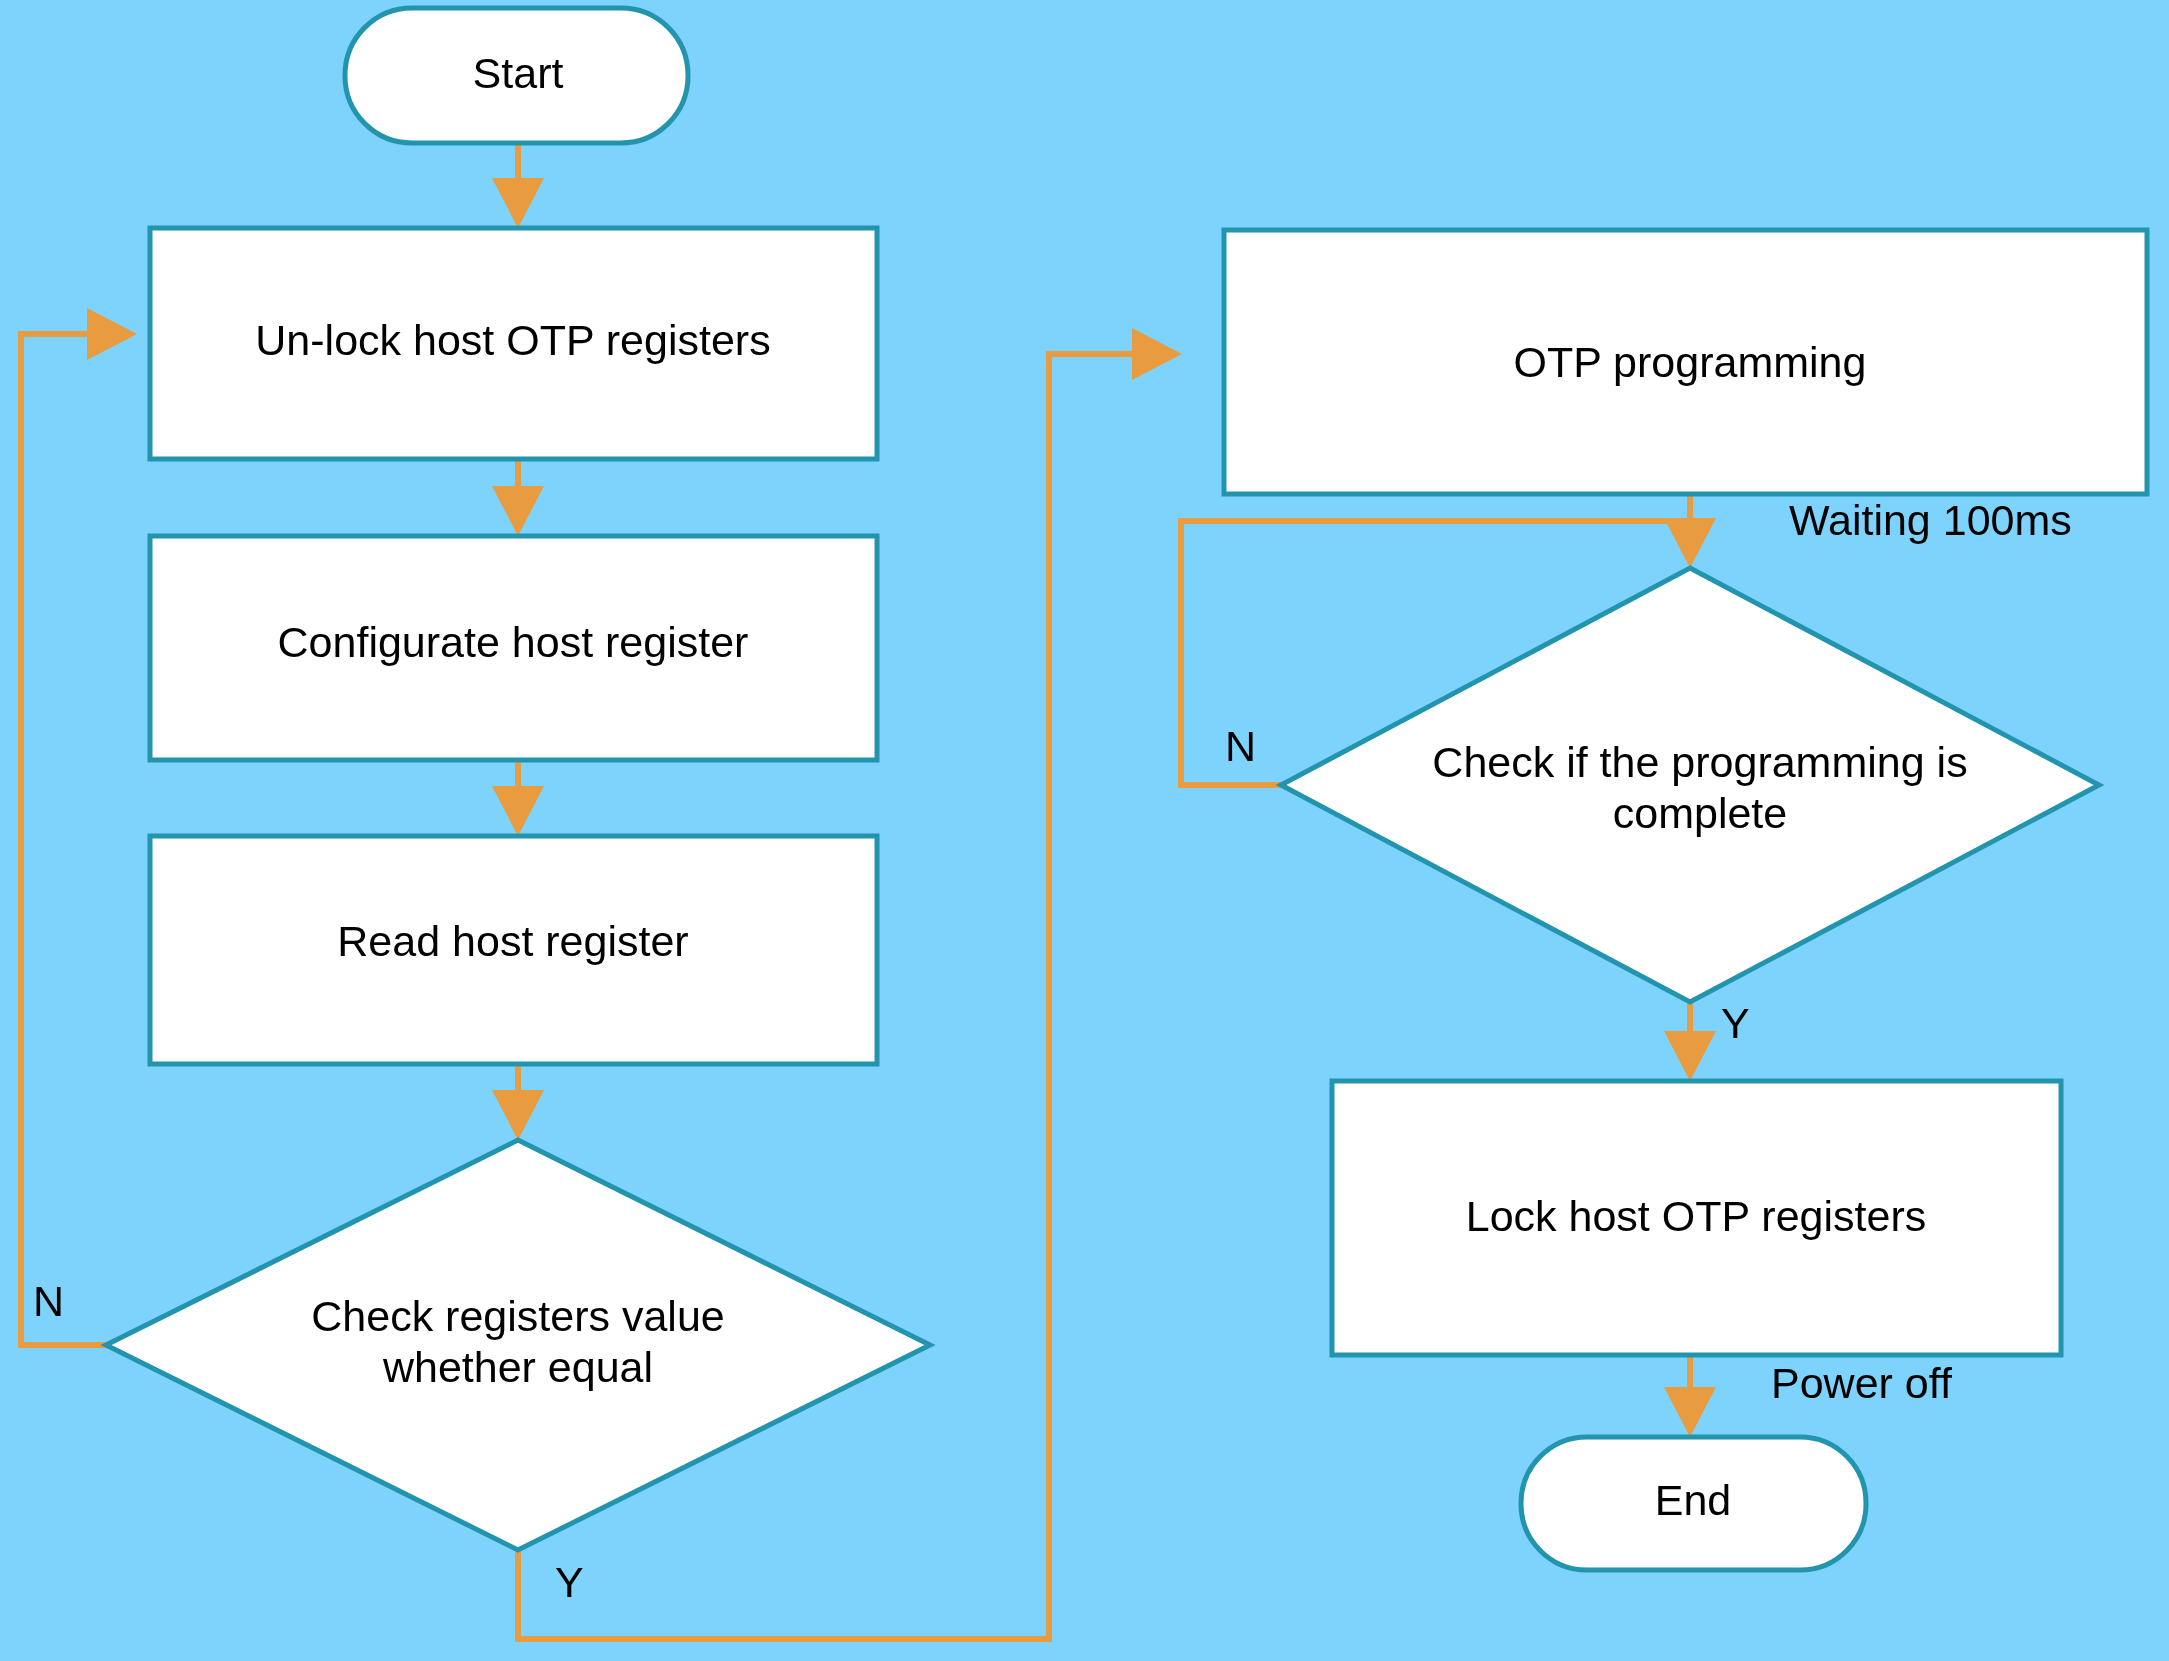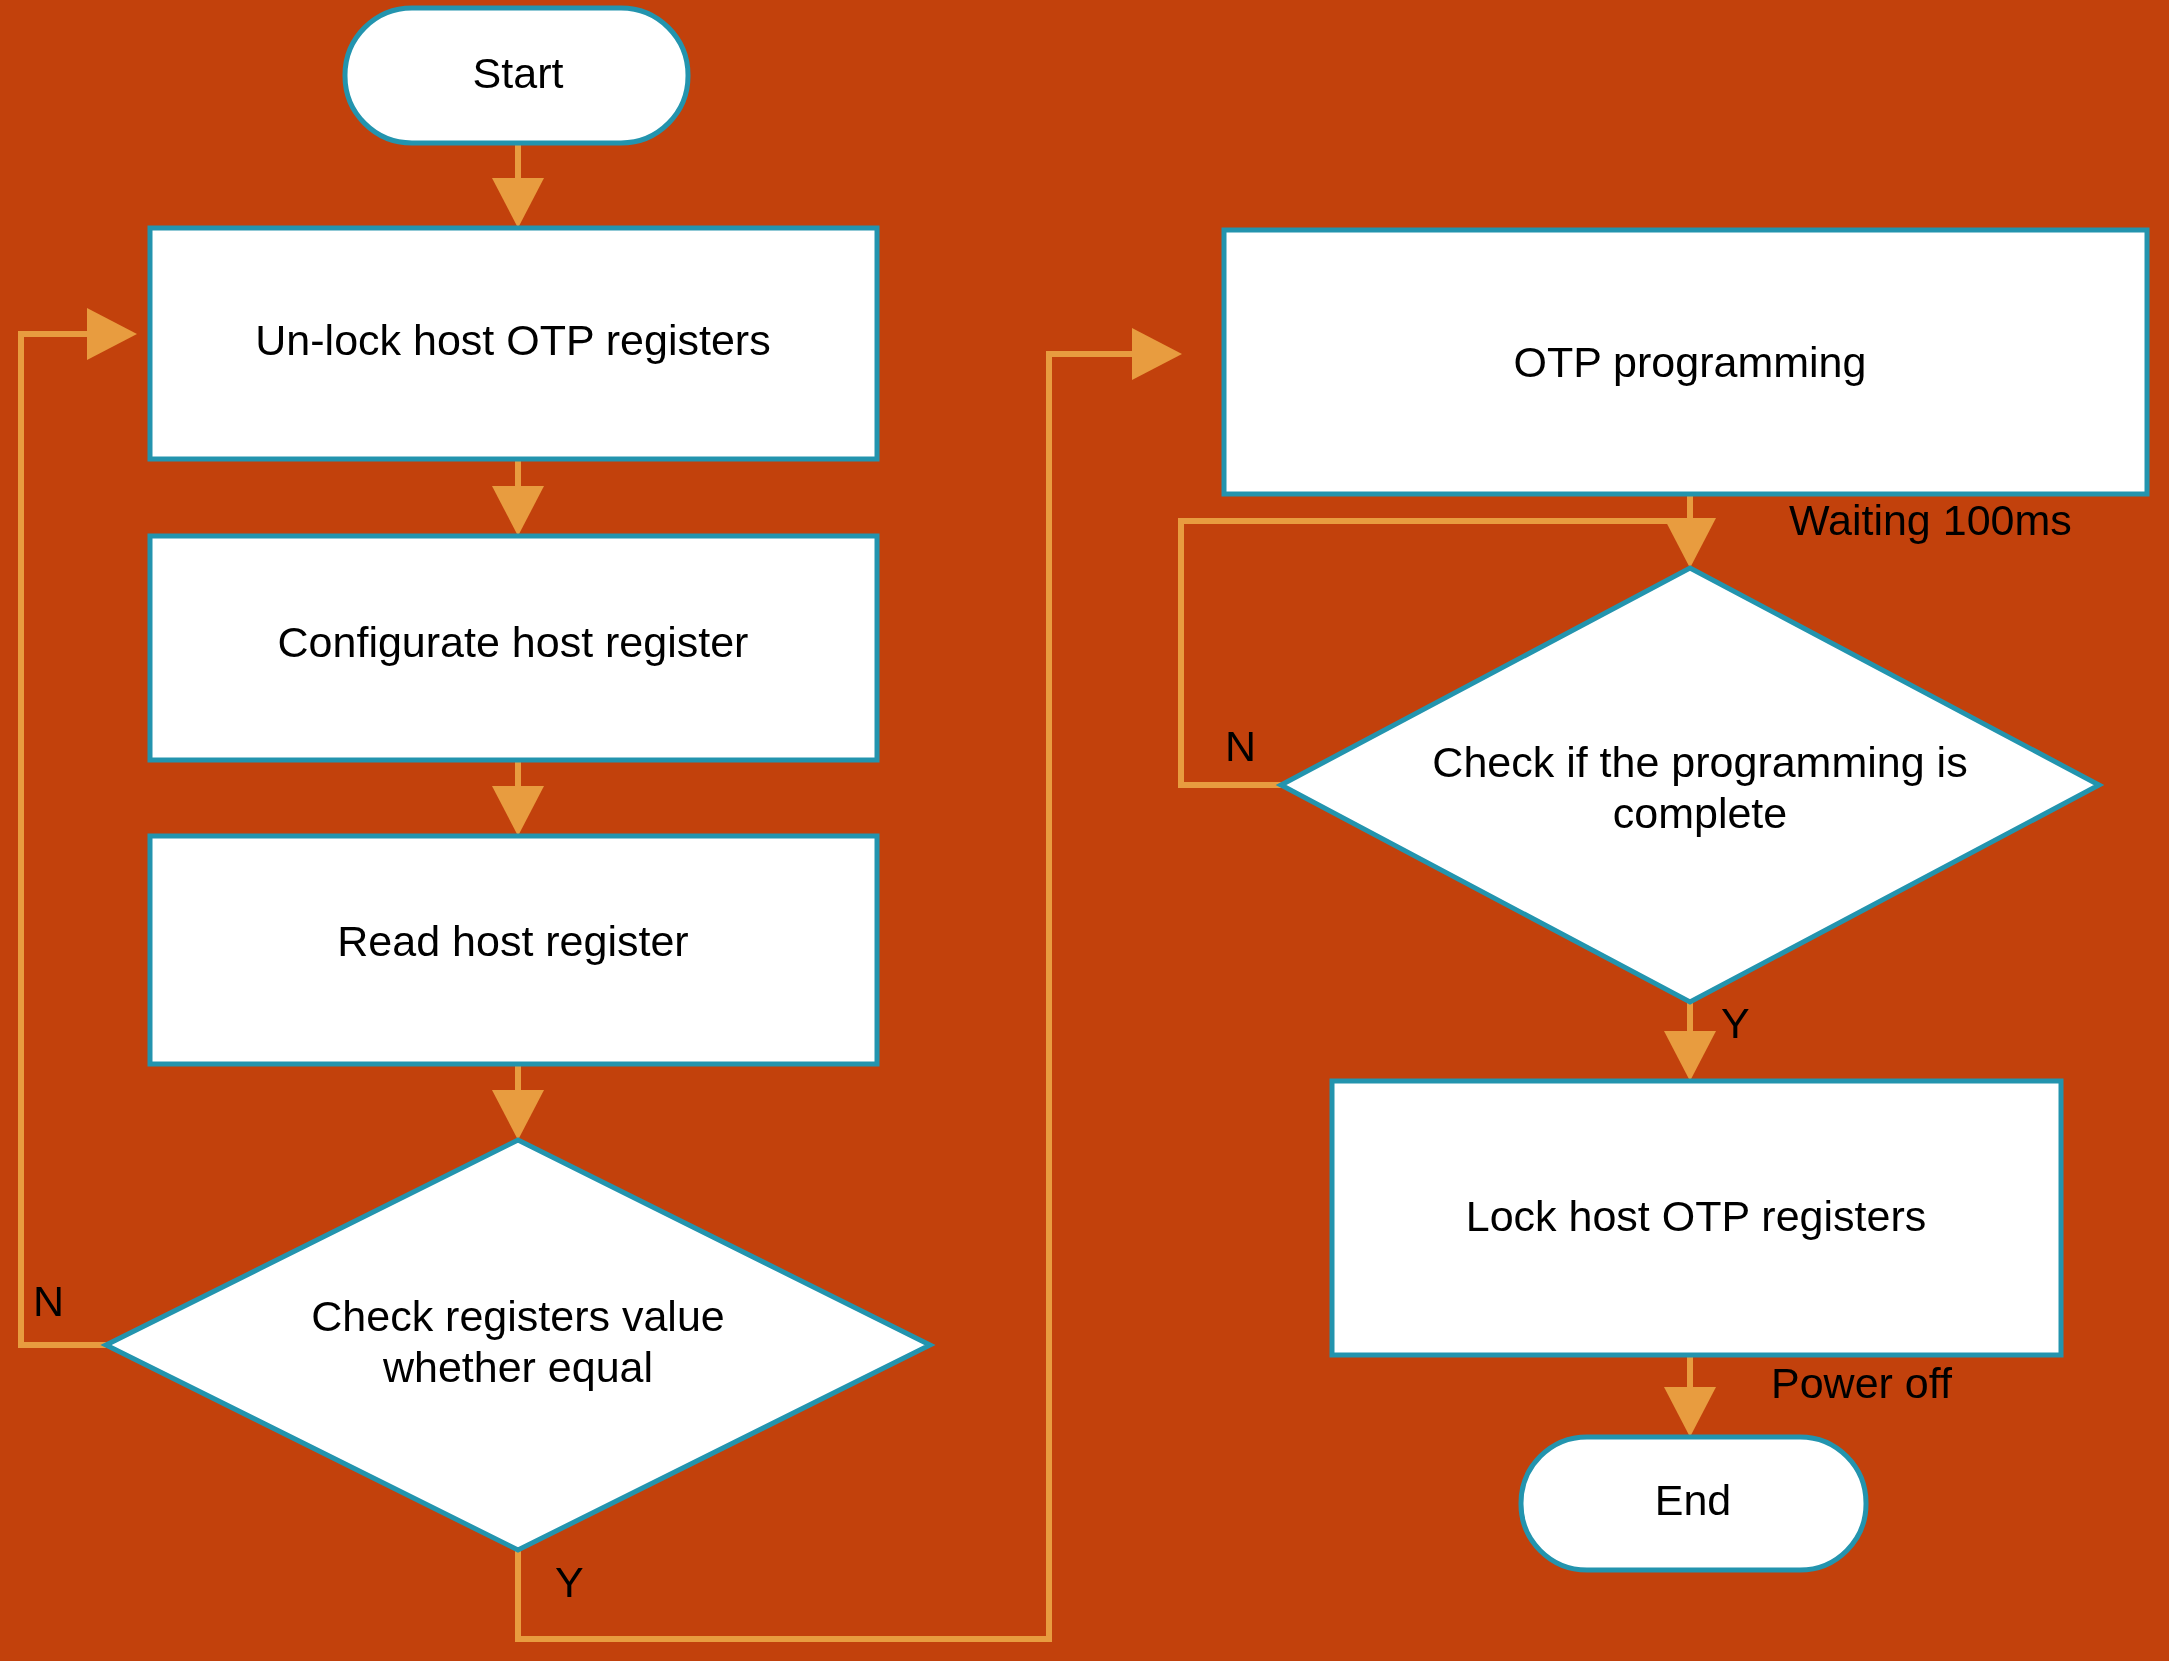--- a/index.html
+++ b/index.html
@@ -10,21 +10,21 @@
   body {
     width: 2169px;
     height: 1661px;
     font-family: "Liberation Sans", sans-serif;
     overflow: hidden;
   }
   #flowchart-root {
     position: relative;
     width: 2169px;
     height: 1661px;
-    background: #c2410c;
+    background: #7dd3fc;
   }
   svg.chart {
     display: block;
     width: 2169px;
     height: 1661px;
   }
   .node-shape {
     fill: #ffffff;
     stroke: #2394ae;
     stroke-width: 5;

